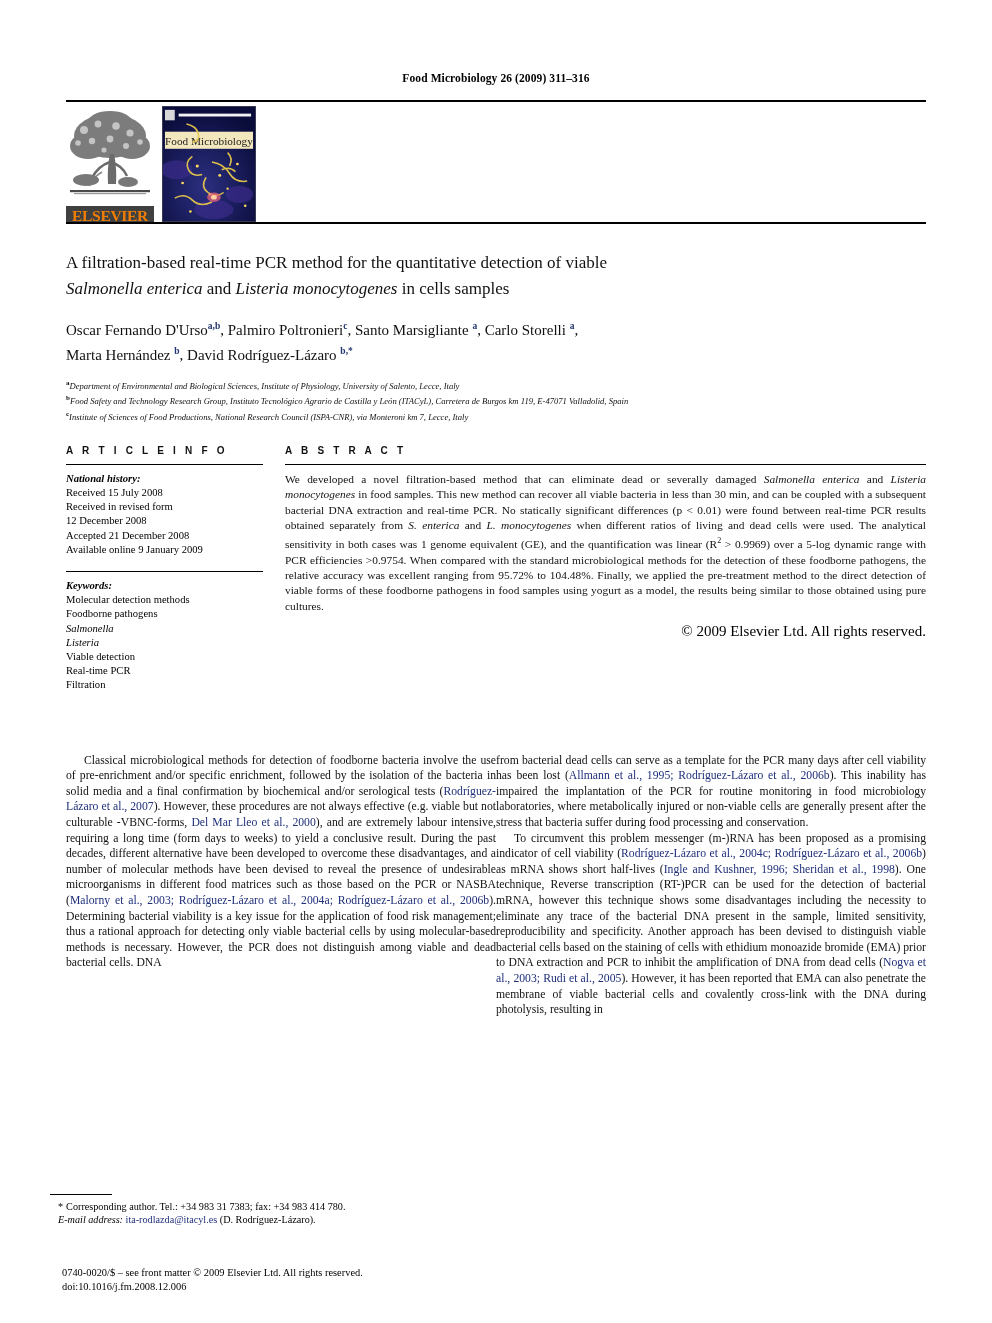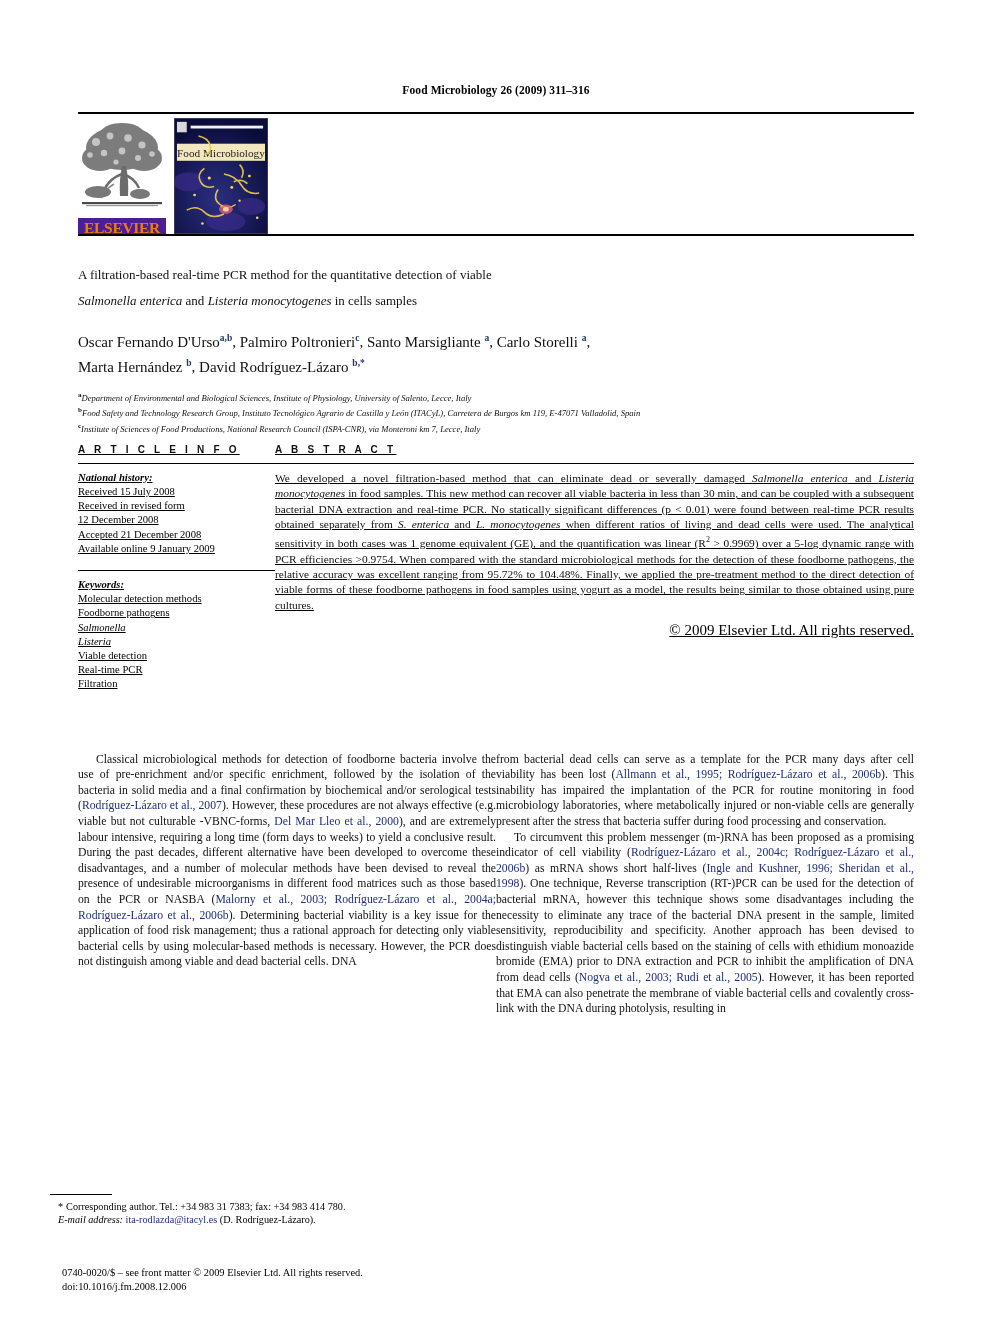--- a/index.html
+++ b/index.html
@@ -6,21 +6,21 @@
   html, body { margin: 0; padding: 0; }
   body {
     width: 992px;
     height: 1323px;
     background: #ffffff;
     font-family: "Liberation Serif", serif;
     color: #000000;
     position: relative;
     overflow: hidden;
   }
-  .page { position: relative; width: 992px; height: 1323px; padding: 16px; }
+  .page { position: relative; width: 992px; height: 1323px; padding: 4px; }
 
   
   .runhead {
     text-align: center;
     font-family: "Liberation Serif", serif;
     font-size: 11.5px;
     font-weight: bold;
     padding-top: 68px;
     letter-spacing: 0.1px;
   }
@@ -31,21 +31,21 @@
     border-top: 2.5px solid #000;
     padding-top: 4px;
     display: flex;
     align-items: stretch;
     height: 122px;
   }
   .elsevier-logo {
     width: 88px;
     flex: 0 0 88px;
     position: relative;
-    background: #4c1d95;
+    background: #404040;
     overflow: hidden;
   }
   .tree-svg { display:block; width: 88px; height: 100px; }
   .elsevier-word {
     position: absolute;
     bottom: -1px; left: 0; right: 0;
     text-align: center;
     font-family: "Liberation Serif", serif;
     font-size: 15.5px;
     font-weight: bold;
@@ -97,21 +97,21 @@
 
   .header-rule {
     margin: 0 62px;
     border-top: 2.5px solid #000;
   }
 
   
   .title-block { margin: 26px 62px 0 62px; }
   .art-title {
     font-family: "Liberation Serif", serif;
-    font-size: 13px;
+    font-size: 17px;
     line-height: 26px;
     font-weight: normal;
     color: #111;
     margin: 0;
   }
   .art-title .it { font-style: italic; }
   .authors {
     font-family: "Liberation Serif", serif;
     font-size: 15px;
     line-height: 21px;
@@ -124,23 +124,23 @@
     font-family: "Liberation Serif", serif;
     font-style: italic;
     font-size: 8.6px;
     line-height: 12.4px;
     color: #111;
   }
   .affil sup { font-style: normal; font-weight: bold; font-size: 7px; }
 
   
   .ia-wrap {
-    margin: 9px 62px 0 62px;
+    margin: 22px 62px 0 62px;
     display: flex;
-    text-decoration: underline;
+    gap: 22px;
   }
   .col-info { flex: 0 0 197px; }
   .col-abs { flex: 1 1 auto; }
   .sec-head {
     font-family: "Liberation Sans", sans-serif;
     font-size: 10px;
     font-weight: bold;
     letter-spacing: 3.2px;
     color: #111;
     margin-bottom: 8px;

